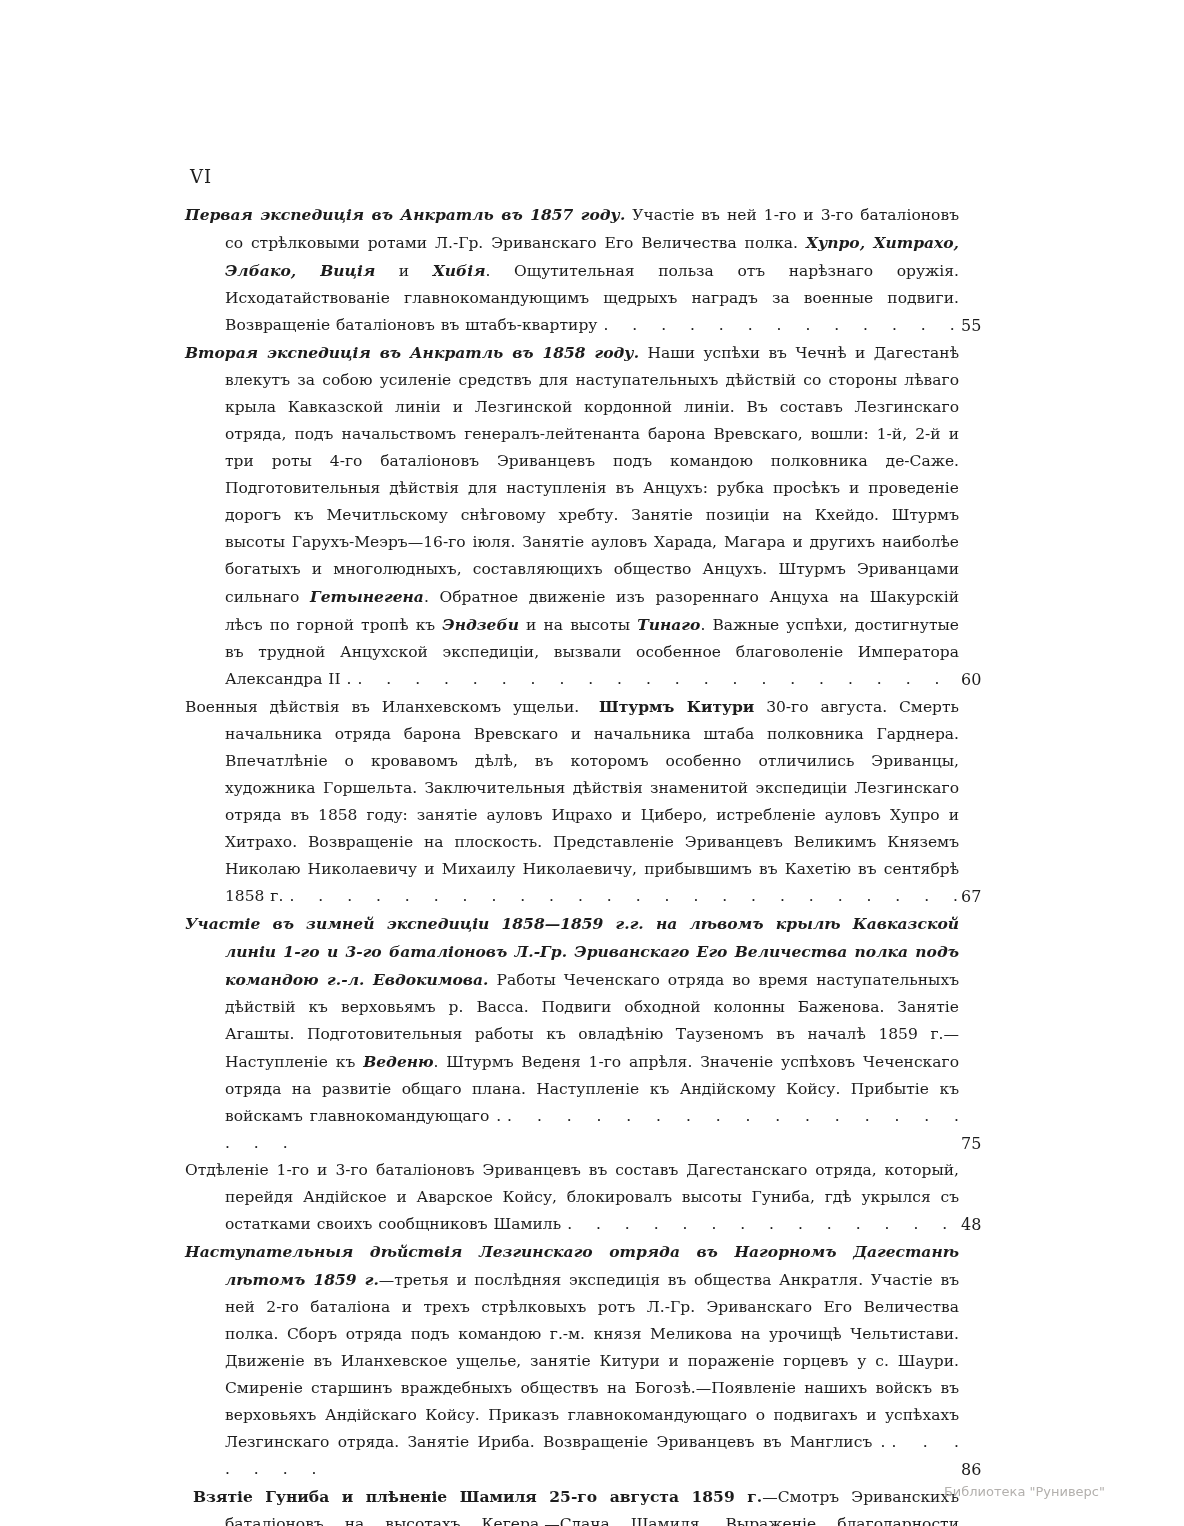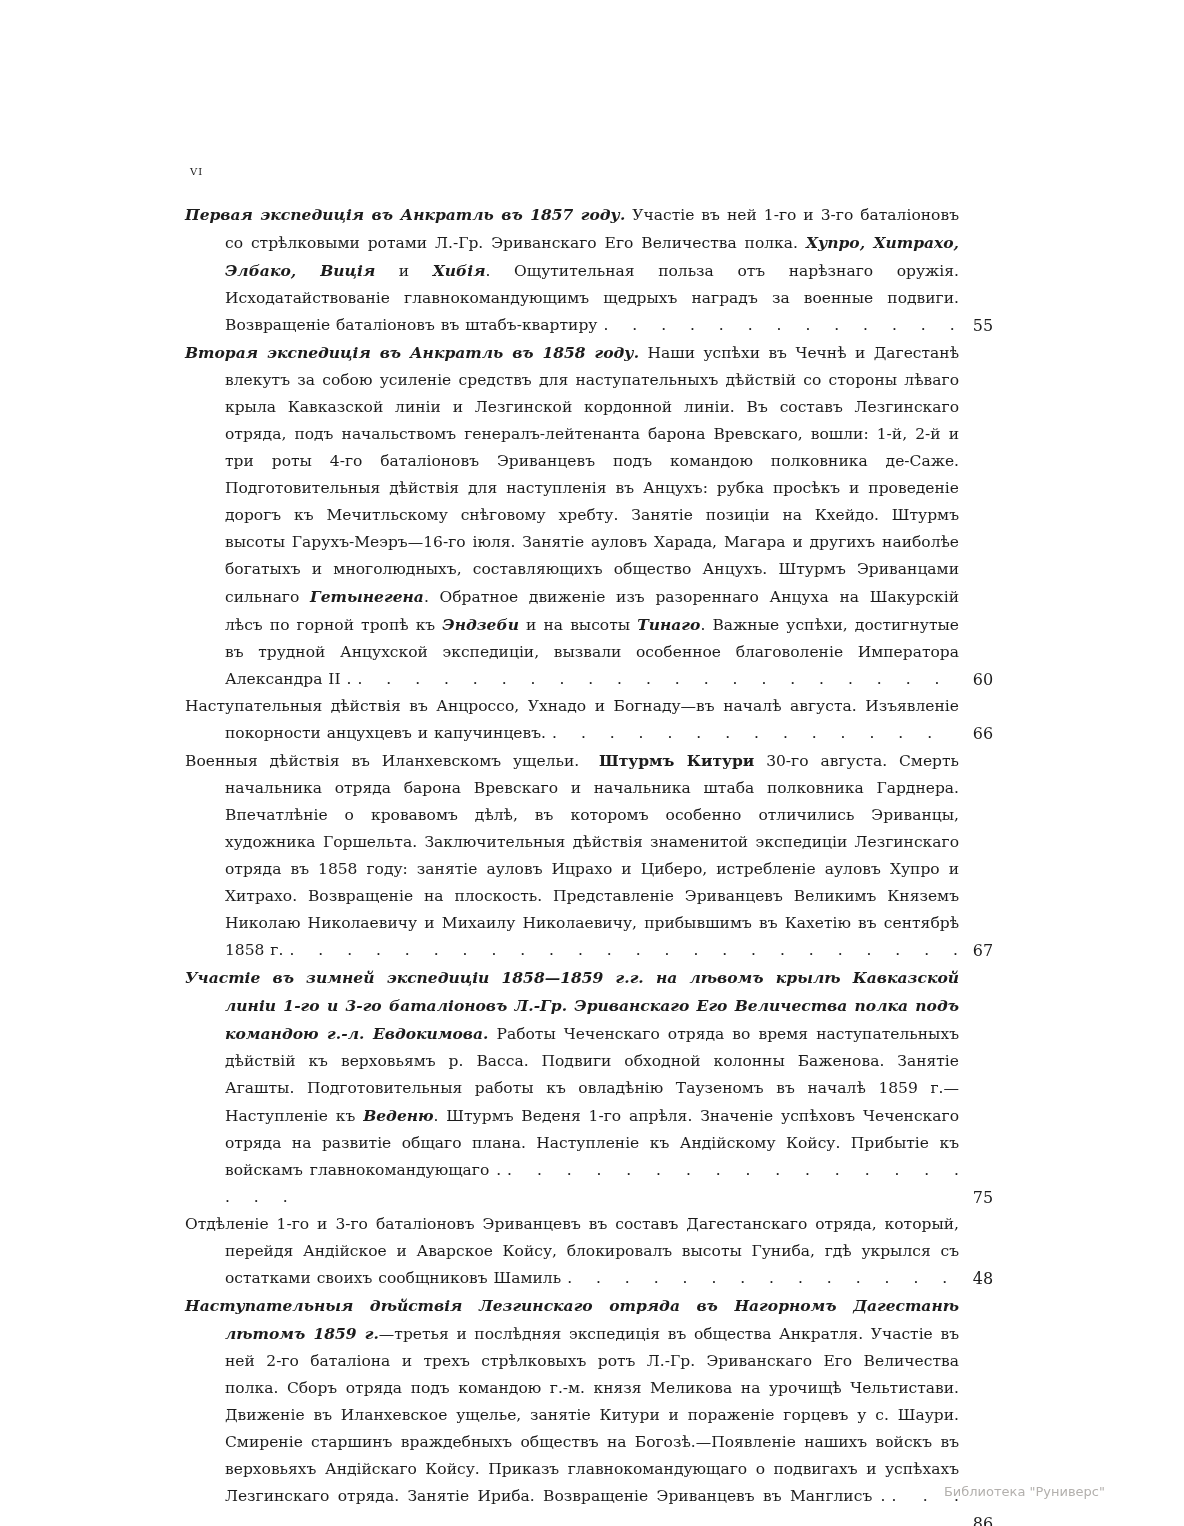--- a/index.html
+++ b/index.html
@@ -12,21 +12,21 @@
     width: 1184px;
     height: 1526px;
     background: #ffffff;
     color: #1c1c1c;
     overflow: hidden;
   }
   .folio {
     position: absolute;
     left: 190px;
     top: 166px;
-    font-size: 10px;
+    font-size: 18px;
     letter-spacing: 1px;
   }
   .content {
     position: absolute;
     left: 185px;
     top: 0;
     width: 820px;
     padding-top: 201px;
   }
   .section-heading {
@@ -53,21 +53,21 @@
   .leader {
     word-spacing: 19px;
     margin-left: 6px;
     color: #1c1c1c;
   }
   .pagenum {
     position: absolute;
     right: 0;
     bottom: 0;
     width: 44px;
-    text-align: center;
+    text-align: left;
     text-indent: 0;
     font-size: 16px;
     line-height: 27px;
   }
   .watermark {
     position: absolute;
     right: 79px;
     top: 1484px;
     font-family: "DejaVu Sans", sans-serif;
     font-size: 13px;
@@ -80,21 +80,20 @@
 <div class="page">
 
   <div class="folio">VI</div>
 
   <div class="content">
 
 
     <div class="toc" id="toc-first">
         <div class="entry"><span><span class="seg-italic">Первая экспедиція въ Анкратль въ 1857 году.</span><span class="seg-roman"> Участіе въ ней 1-го и 3-го баталіоновъ со стрѣлковыми ротами Л.-Гр. Эриванскаго Его Величества полка. </span><span class="seg-italic">Хупро, Хитрахо, Элбако, Виція</span><span class="seg-roman"> и </span><span class="seg-italic">Хибія</span><span class="seg-roman">. Ощутительная польза отъ нарѣзнаго оружія. Исходатайствованіе главнокомандующимъ щедрыхъ наградъ за военные подвиги. Возвращеніе баталіоновъ въ штабъ-квартиру</span></span><span class="leader">. . . . . . . . . . . . . </span><span class="pagenum">55</span></div>
         <div class="entry"><span><span class="seg-italic">Вторая экспедиція въ Анкратль въ 1858 году.</span><span class="seg-roman"> Наши успѣхи въ Чечнѣ и Дагестанѣ влекутъ за собою усиленіе средствъ для наступательныхъ дѣйствій со стороны лѣваго крыла Кавказской линіи и Лезгинской кордонной линіи. Въ составъ Лезгинскаго отряда, подъ начальствомъ генералъ-лейтенанта барона Вревскаго, вошли: 1-й, 2-й и три роты 4-го баталіоновъ Эриванцевъ подъ командою полковника де-Саже. Подготовительныя дѣйствія для наступленія въ Анцухъ: рубка просѣкъ и проведеніе дорогъ къ Мечитльскому снѣговому хребту. Занятіе позиціи на Кхейдо. Штурмъ высоты Гарухъ-Меэръ—16-го іюля. Занятіе ауловъ Харада, Магара и другихъ наиболѣе богатыхъ и многолюдныхъ, составляющихъ общество Анцухъ. Штурмъ Эриванцами сильнаго </span><span class="seg-italic">Гетынегена</span><span class="seg-roman">. Обратное движеніе изъ разореннаго Анцуха на Шакурскій лѣсъ по горной тропѣ къ </span><span class="seg-italic">Эндзеби</span><span class="seg-roman"> и на высоты </span><span class="seg-italic">Тинаго</span><span class="seg-roman">. Важные успѣхи, достигнутые въ трудной Анцухской экспедиціи, вызвали особенное благоволеніе Императора Александра II .</span></span><span class="leader">. . . . . . . . . . . . . . . . . . . . . </span><span class="pagenum">60</span></div>
-        <div class="entry"><span><span class="seg-roman">Наступательныя дѣйствія въ Анцроссо, Ухнадо и Богнаду—въ началѣ августа. Изъявленіе покорности анцухцевъ и капучинцевъ.</span></span><span class="leader">. . . . . . . . . . . . . . </span><span class="pagenum">66</span></div>
         <div class="entry"><span><span class="seg-roman">Военныя дѣйствія въ Иланхевскомъ ущельи. </span><span class="seg-bold">Штурмъ Китури</span><span class="seg-roman"> 30-го августа. Смерть начальника отряда барона Вревскаго и начальника штаба полковника Гарднера. Впечатлѣніе о кровавомъ дѣлѣ, въ которомъ особенно отличились Эриванцы, художника Горшельта. Заключительныя дѣйствія знаменитой экспедиціи Лезгинскаго отряда въ 1858 году: занятіе ауловъ Ицрахо и Циберо, истребленіе ауловъ Хупро и Хитрахо. Возвращеніе на плоскость. Представленіе Эриванцевъ Великимъ Княземъ Николаю Николаевичу и Михаилу Николаевичу, прибывшимъ въ Кахетію въ сентябрѣ 1858 г.</span></span><span class="leader">. . . . . . . . . . . . . . . . . . . . . . . . </span><span class="pagenum">67</span></div>
         <div class="entry"><span><span class="seg-italic">Участіе въ зимней экспедиціи 1858—1859 г.г. на лѣвомъ крылѣ Кавказской линіи 1-го и 3-го баталіоновъ Л.-Гр. Эриванскаго Его Величества полка подъ командою г.-л. Евдокимова.</span><span class="seg-roman"> Работы Чеченскаго отряда во время наступательныхъ дѣйствій къ верховьямъ р. Васса. Подвиги обходной колонны Баженова. Занятіе Агашты. Подготовительныя работы къ овладѣнію Таузеномъ въ началѣ 1859 г.—Наступленіе къ </span><span class="seg-italic">Веденю</span><span class="seg-roman">. Штурмъ Веденя 1-го апрѣля. Значеніе успѣховъ Чеченскаго отряда на развитіе общаго плана. Наступленіе къ Андійскому Койсу. Прибытіе къ войскамъ главнокомандующаго .</span></span><span class="leader">. . . . . . . . . . . . . . . . . . . </span><span class="pagenum">75</span></div>
         <div class="entry"><span><span class="seg-roman">Отдѣленіе 1-го и 3-го баталіоновъ Эриванцевъ въ составъ Дагестанскаго отряда, который, перейдя Андійское и Аварское Койсу, блокировалъ высоты Гуниба, гдѣ укрылся съ остатками своихъ сообщниковъ Шамиль</span></span><span class="leader">. . . . . . . . . . . . . . </span><span class="pagenum">48</span></div>
         <div class="entry"><span><span class="seg-italic">Наступательныя дѣйствія Лезгинскаго отряда въ Нагорномъ Дагестанѣ лѣтомъ 1859 г.</span><span class="seg-roman">—третья и послѣдняя экспедиція въ общества Анкратля. Участіе въ ней 2-го баталіона и трехъ стрѣлковыхъ ротъ Л.-Гр. Эриванскаго Его Величества полка. Сборъ отряда подъ командою г.-м. князя Меликова на урочищѣ Чельтистави. Движеніе въ Иланхевское ущелье, занятіе Китури и пораженіе горцевъ у с. Шаури. Смиреніе старшинъ враждебныхъ обществъ на Богозѣ.—Появленіе нашихъ войскъ въ верховьяхъ Андійскаго Койсу. Приказъ главнокомандующаго о подвигахъ и успѣхахъ Лезгинскаго отряда. Занятіе Ириба. Возвращеніе Эриванцевъ въ Манглисъ .</span></span><span class="leader">. . . . . . . </span><span class="pagenum">86</span></div>
         <div class="entry"><span><span class="seg-bold">Взятіе Гуниба и плѣненіе Шамиля 25-го августа 1859 г.</span><span class="seg-roman">—Смотръ Эриванскихъ баталіоновъ на высотахъ Кегера.—Сдача Шамиля. Выраженіе благодарности Государемъ Императоромъ «Кавказскимъ молодцамъ». Награды. Возвравращеніе 1-го и 3-го баталіоновъ въ штабъ-квартиру .</span></span></div>
       </div>
 
   </div>
 
   <div class="watermark">Библиотека "Руниверс"</div>

